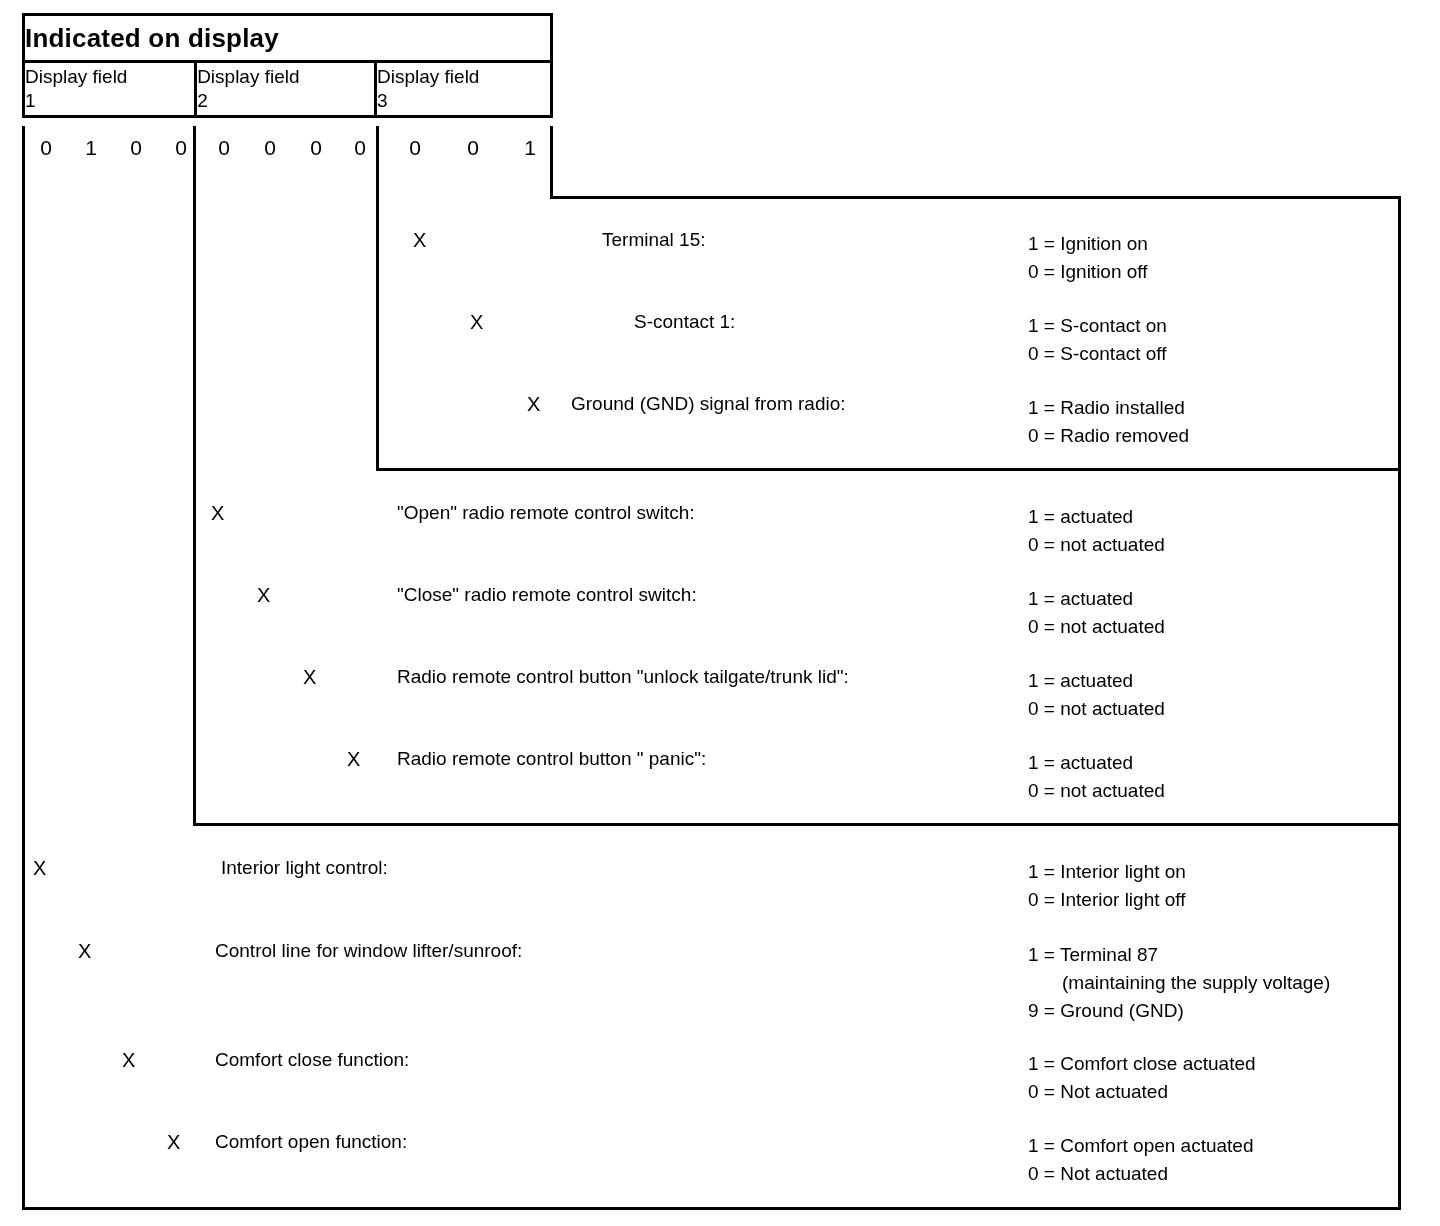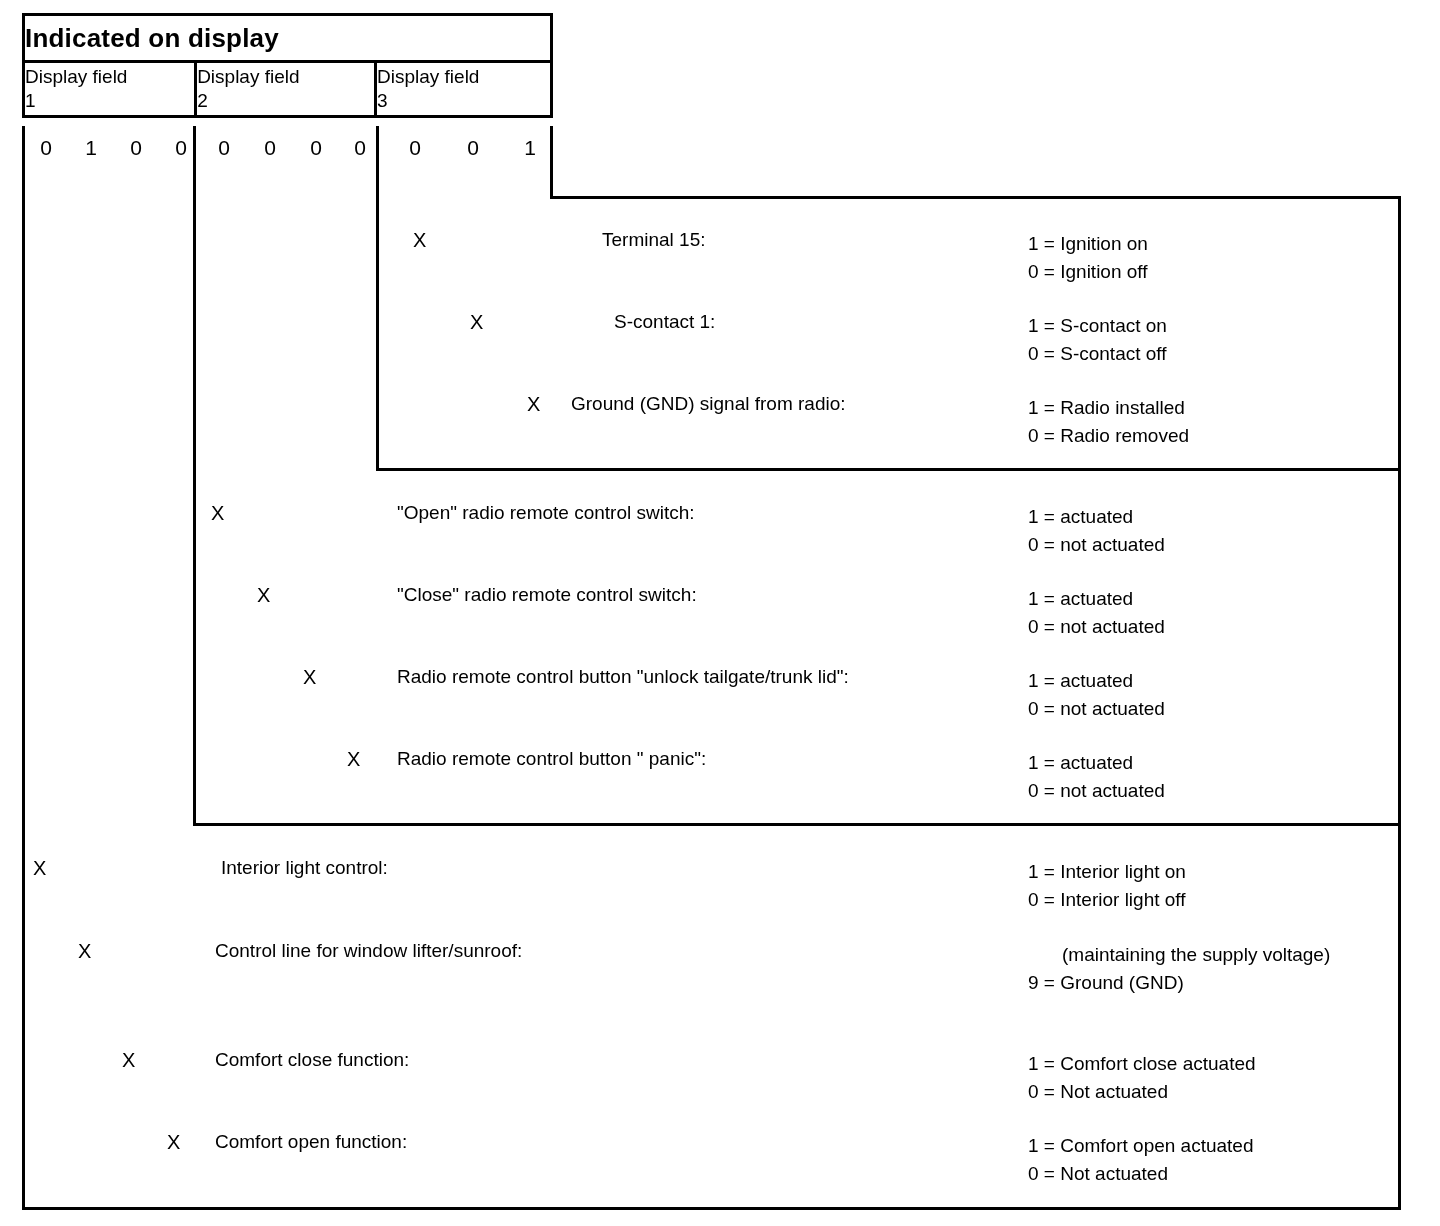--- a/index.html
+++ b/index.html
@@ -168,21 +168,21 @@
       <span class="xmark" style="left:413px; top:230px">X</span>
       <span class="desc" style="left:602px; top:230px">Terminal 15:</span>
       <span class="vals" style="top:230px">
         <span class="v-line">1 = Ignition on</span>
         <span class="v-line">0 = Ignition off</span>
       </span>
     </div>
 
     <div>
       <span class="xmark" style="left:470px; top:312px">X</span>
-      <span class="desc" style="left:614px; top:312px">S-contact 1:</span>
+      <span class="desc" style="left:634px; top:312px">S-contact 1:</span>
       <span class="vals" style="top:312px">
         <span class="v-line">1 = S-contact on</span>
         <span class="v-line">0 = S-contact off</span>
       </span>
     </div>
 
     <div>
       <span class="xmark" style="left:527px; top:394px">X</span>
       <span class="desc" style="left:571px; top:394px">Ground (GND) signal from radio:</span>
       <span class="vals" style="top:394px">
@@ -239,20 +239,21 @@
       <span class="vals" style="top:858px">
         <span class="v-line">1 = Interior light on</span>
         <span class="v-line">0 = Interior light off</span>
       </span>
     </div>
 
     <div>
       <span class="xmark" style="left:78px; top:941px">X</span>
       <span class="desc" style="left:215px; top:941px">Control line for window lifter/sunroof:</span>
       <span class="vals" style="top:941px">
+        <span class="v-line">1 = Terminal 87</span>
         <span class="v-indent">(maintaining the supply voltage)</span>
         <span class="v-line">9 = Ground (GND)</span>
       </span>
     </div>
 
     <div>
       <span class="xmark" style="left:122px; top:1050px">X</span>
       <span class="desc" style="left:215px; top:1050px">Comfort close function:</span>
       <span class="vals" style="top:1050px">
         <span class="v-line">1 = Comfort close actuated</span>

